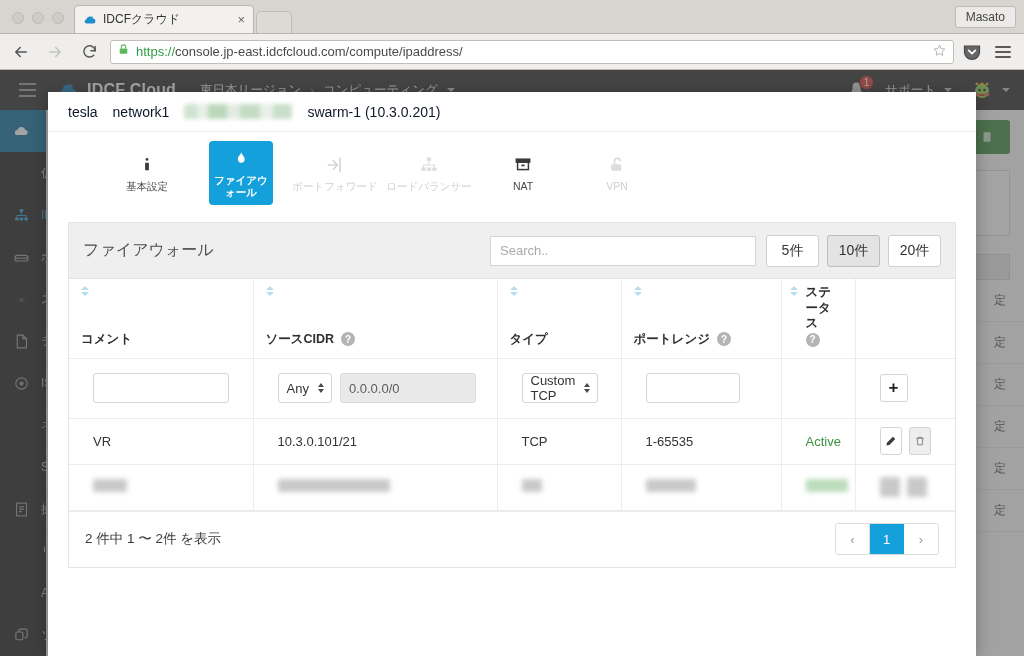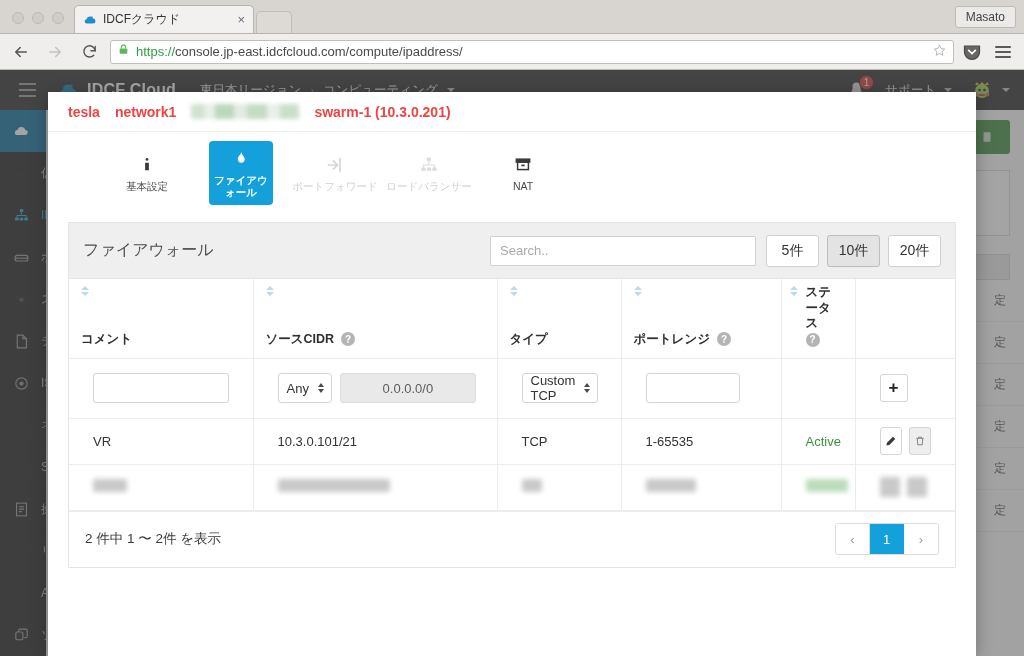--- a/index.html
+++ b/index.html
@@ -122,21 +122,21 @@
   .modal-head {
     height: 62px; display: flex; align-items: center;
     padding: 0 20px 0 18px; border-bottom: 1px solid #eee; flex: none;
   }
   .modal-title { font-size: 28px; color: #1b1b1b; font-weight: normal; }
   .modal-close { margin-left: auto; font-size: 25px; color: #b0b0b0; cursor: pointer; line-height: 1; font-weight: 300; }
 
   .modal-crumbs {
     height: 40px; display: flex; align-items: center; gap: 15px;
     padding: 0 20px; border-bottom: 1px solid #eee; flex: none;
-    font-size: 14px; color: #ef4444; font-weight: bold;
+    font-size: 14px; color: #0f172a;
   }
   .redacted {
     display: inline-block; height: 15px; width: 108px; border-radius: 2px;
     background: linear-gradient(90deg,#cfe3cf 0 12%, #e7efe7 12% 22%, #bcd8bc 22% 40%, #e2ece2 40% 52%, #c4dcc4 52% 70%, #e9f0e9 70% 82%, #c9dfc9 82% 100%);
     filter: blur(2.2px);
   }
 
   .tabs-row {
     height: 82px; display: flex; align-items: center;
     padding: 0 52px; gap: 0; flex: none;
@@ -198,21 +198,20 @@
     display: inline-flex; align-items: center; justify-content: center; flex: none;
   }
   .th-stacked { line-height: 1.25; }
 
   table.fw td { height: 46px; padding: 0 24px; font-size: 13px; color: #333; }
   .row-input { height: 60px; }
   .inp {
     width: 100%; height: 30px; border: 1px solid #d4d4d4; border-radius: 3px;
     background: #fff; font-size: 13px; color: #333; padding: 0 8px;
     font-family: inherit;
-    text-align: center;
   }
   .inp.disabled { background: #e9e9e9; color: #5c5c5c; border-color: #dcdcdc; }
   .cell-flex { display: flex; align-items: center; gap: 8px; }
   .sel {
     height: 30px; border: 1px solid #d4d4d4; border-radius: 3px; background: #fff;
     font-size: 13px; color: #333; padding: 0 22px 0 8px;
     position: relative; display: inline-flex; align-items: center;
   }
   .sel .stepper { position: absolute; right: 7px; display: flex; flex-direction: column; gap: 2px; }
   .sel .stepper i { display:block; width:0;height:0;border-left:3.5px solid transparent;border-right:3.5px solid transparent; }
@@ -565,20 +564,29 @@
       <div class="tab-item">
         <span class="tab-ico">
           <svg viewBox="0 0 24 24" width="20" height="20" fill="none" stroke="#3a3a3a" stroke-width="1.8">
               <rect x="4" y="5" width="16" height="3.5" fill="#3a3a3a"></rect>
               <rect x="5.5" y="8.5" width="13" height="9"></rect>
               <path d="M10 12.5h4" stroke-width="2"></path>
             </svg>
         </span>
         <span>NAT</span>
       </div>
+      <div class="tab-item disabled">
+        <span class="tab-ico">
+          <svg viewBox="0 0 24 24" width="20" height="20" fill="none" stroke="#dcdcdc" stroke-width="2">
+              <rect x="5" y="11" width="12" height="8" rx="1.5" fill="#dcdcdc" stroke="none"></rect>
+              <path d="M9 11V7.5a3.5 3.5 0 0 1 7 0"></path>
+            </svg>
+        </span>
+        <span>VPN</span>
+      </div>
     </div>
 
     <div class="panel">
       <div class="panel-head">
         <span class="panel-title">ファイアウォール</span>
         <input class="search-box" type="text" placeholder="Search.." style="">
         <div class="size-btns">
           <button class="size-btn">5件</button>
           <button class="size-btn active">10件</button>
           <button class="size-btn">20件</button>

